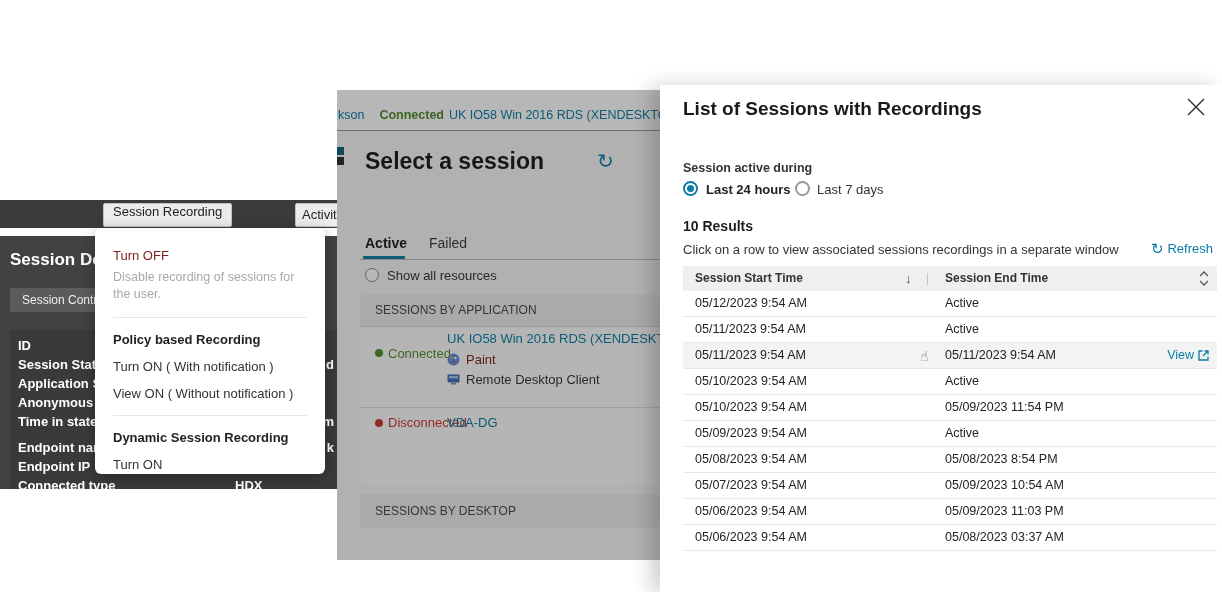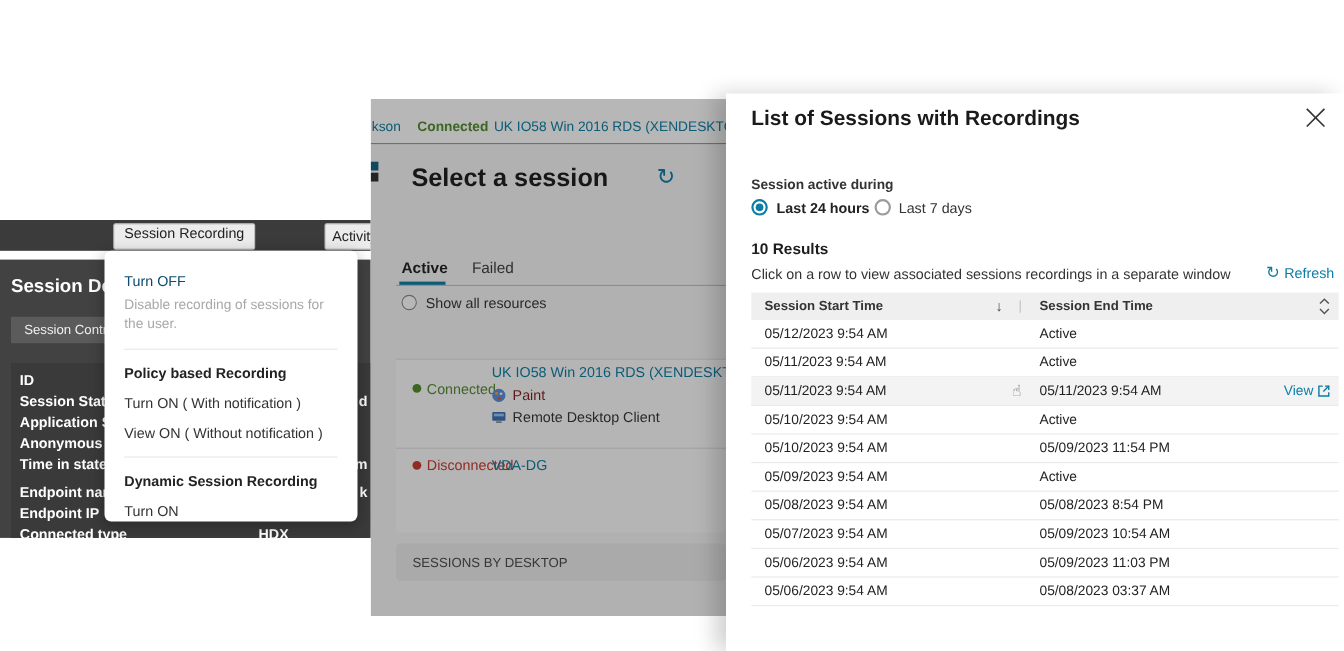--- a/index.html
+++ b/index.html
@@ -23,38 +23,38 @@
           font-size:12px;padding:0 12px;white-space:nowrap;}
   .lp-box{position:absolute;left:10px;top:94px;right:0;bottom:0;background:#3a3a3a;color:#fff;
           font-size:13px;font-weight:bold;}
   .lp-row{position:absolute;left:8px;white-space:nowrap;}
   .lp-frag{position:absolute;right:3px;color:#fff;font-size:13px;font-weight:bold;}
   .lp-val{position:absolute;left:225px;color:#fff;font-size:13px;font-weight:bold;}
 
   
   #lp-menu{left:95px;top:228px;width:230px;height:246px;background:#fff;border-radius:6px;z-index:6;
            box-shadow:0 3px 14px rgba(0,0,0,.3);padding:20px 18px 0 18px;box-sizing:border-box;font-size:13px;}
-  .mi-off{color:#0c4a6e;}
+  .mi-off{color:#7f1d1d;}
   .mi-desc{color:#a8a8a8;font-size:12.5px;line-height:17px;margin-top:6px;width:186px;}
   .m-hr{border:none;border-top:1px solid #e8e8e8;margin:14px 0 14px 0;}
   .mi-header{font-weight:bold;color:#222;}
   .mi-item{margin-top:12px;color:#333;cursor:default;}
 
   
   #mid{left:337px;top:90px;width:323px;height:470px;background:#f7f7f7;overflow:hidden;}
   #mid-topbar{position:absolute;left:0;top:0;right:0;height:41px;background:#ffffff;border-bottom:1px solid #9a9a9a;
               display:flex;align-items:flex-end;padding:0 0 8px 1px;font-size:12.5px;white-space:nowrap;overflow:hidden;box-sizing:border-box;}
   .teal{color:#0b7da5;}
   .green{color:#508b2c;}
   .red{color:#c9382e;}
   .dot-grn{width:8px;height:8px;background:#508b2c;margin:0 5px 1px 10px;}
   .dot-red{width:8px;height:8px;background:#c9382e;margin:0 5px 0 0;}
   .frag-icon{position:absolute;left:0;top:57px;width:7px;height:20px;z-index:1;}
   .frag-icon div{background:#11607e;height:8px;margin-bottom:2px;}
-  .sel-title{position:absolute;left:28px;top:58px;font-size:23px;font-weight:bold;color:#1b1b1b;white-space:nowrap;margin-left:9px;}
+  .sel-title{position:absolute;left:28px;top:58px;font-size:23px;font-weight:bold;color:#1b1b1b;white-space:nowrap;}
   .refresh-glyph{font-size:20px;line-height:1;}
   .sel-refresh{position:absolute;left:260px;top:61px;}
   .tab{position:absolute;top:145px;font-size:14px;}
   .tab-active{left:28px;font-weight:bold;color:#1d1d1d;}
   .tab-failed{left:92px;color:#3c3c3c;}
   .tab-underline{position:absolute;left:26px;top:166px;width:42px;height:3px;background:#0b7da5;}
   .tab-line{position:absolute;left:23px;right:0;top:169px;height:1px;background:#c2c2c2;}
   .radio{box-sizing:border-box;border-radius:50%;background:#fff;}
   .mid-radio{position:absolute;left:28px;top:178px;width:14px;height:14px;border:1.5px solid #8a8a8a;}
   .mid-radio-label{position:absolute;left:50px;top:178px;font-size:13px;color:#333;}
@@ -166,20 +166,21 @@
   <div class="sel-refresh teal refresh-glyph">↻</div>
 
   <div class="tab tab-active">Active</div>
   <div class="tab tab-failed">Failed</div>
   <div class="tab-underline"></div>
   <div class="tab-line"></div>
 
   <div class="radio mid-radio"></div>
   <div class="mid-radio-label">Show all resources</div>
 
+  <div class="sec-bar secA">SESSIONS BY APPLICATION</div>
 
   <div class="mid-card">
     <div class="card-status" style="top:19px">
       <span class="dot dot-grn" style="margin-left:0"></span>
       <span class="green">Connected</span>
     </div>
     <div class="card-app" style="top:4px">
       <span class="teal">UK IO58 Win 2016 RDS (XENDESKTOP</span>
     </div>
     <div class="card-app" style="top:25px">

